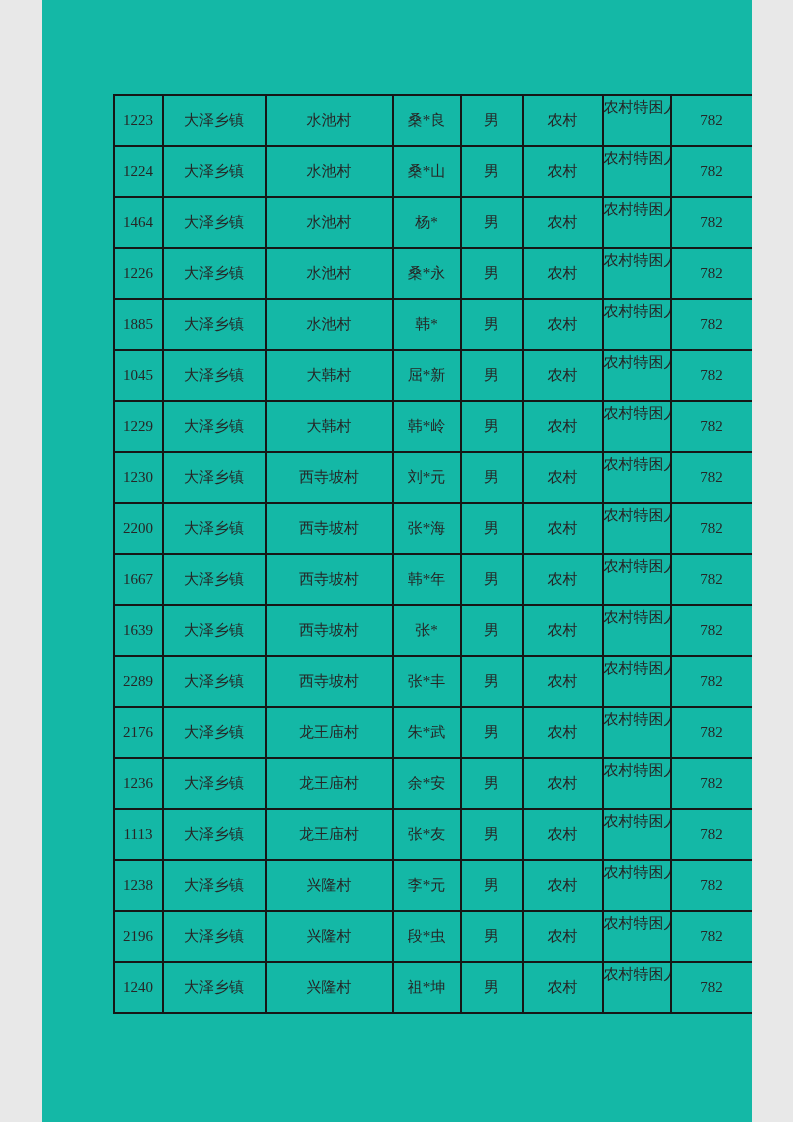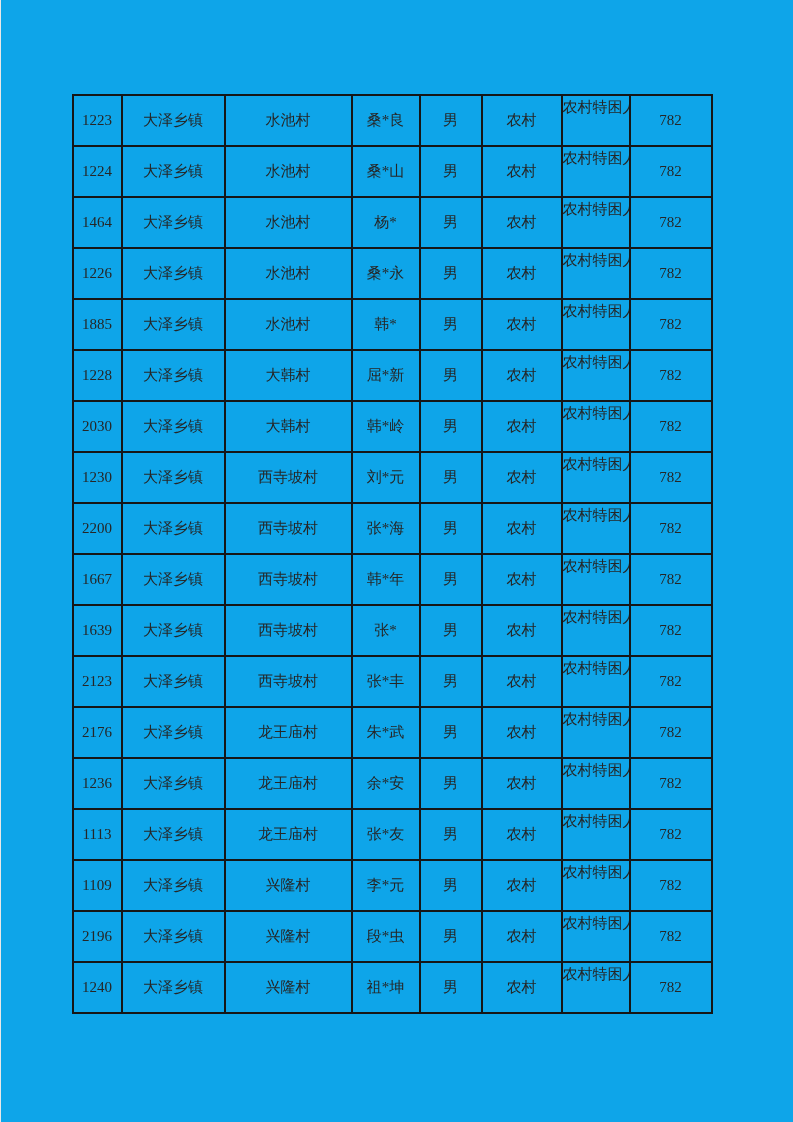--- a/index.html
+++ b/index.html
@@ -1,19 +1,19 @@
 <!DOCTYPE html>
 <html><head>
 <meta charset="utf-8">
 <style>
   html,body{margin:0;padding:0;background:#e8e8e8;}
   .sheet{
     position:relative;
-    width:792px;height:1122px;
-    background:#0ea5e9;
+    width:710px;height:1122px;
+    background:#14b8a6;
     overflow:hidden;
     font-family:"Liberation Serif","DejaVu Serif",serif;
     color:#262626;
     margin:0 auto;
   }
   table.records{
     position:absolute;
     left:71px;top:94px;
     border-collapse:collapse;
     table-layout:fixed;
@@ -126,34 +126,34 @@
     <td>韩*</td>
     <td>男</td>
     <td>农村</td>
     <td class="c-type">
       <div class="clip">农村特困人员分散供养</div>
     </td>
     <td>782</td>
   </tr>
 
   <tr>
-    <td>1228</td>
+    <td>1045</td>
     <td>大泽乡镇</td>
     <td>大韩村</td>
     <td>屈*新</td>
     <td>男</td>
     <td>农村</td>
     <td class="c-type">
       <div class="clip">农村特困人员分散供养</div>
     </td>
     <td>782</td>
   </tr>
 
   <tr>
-    <td>2030</td>
+    <td>1229</td>
     <td>大泽乡镇</td>
     <td>大韩村</td>
     <td>韩*岭</td>
     <td>男</td>
     <td>农村</td>
     <td class="c-type">
       <div class="clip">农村特困人员分散供养</div>
     </td>
     <td>782</td>
   </tr>
@@ -204,21 +204,21 @@
     <td>张*</td>
     <td>男</td>
     <td>农村</td>
     <td class="c-type">
       <div class="clip">农村特困人员分散供养</div>
     </td>
     <td>782</td>
   </tr>
 
   <tr>
-    <td>2123</td>
+    <td>2289</td>
     <td>大泽乡镇</td>
     <td>西寺坡村</td>
     <td>张*丰</td>
     <td>男</td>
     <td>农村</td>
     <td class="c-type">
       <div class="clip">农村特困人员分散供养</div>
     </td>
     <td>782</td>
   </tr>
@@ -256,21 +256,21 @@
     <td>张*友</td>
     <td>男</td>
     <td>农村</td>
     <td class="c-type">
       <div class="clip">农村特困人员分散供养</div>
     </td>
     <td>782</td>
   </tr>
 
   <tr>
-    <td>1109</td>
+    <td>1238</td>
     <td>大泽乡镇</td>
     <td>兴隆村</td>
     <td>李*元</td>
     <td>男</td>
     <td>农村</td>
     <td class="c-type">
       <div class="clip">农村特困人员分散供养</div>
     </td>
     <td>782</td>
   </tr>

